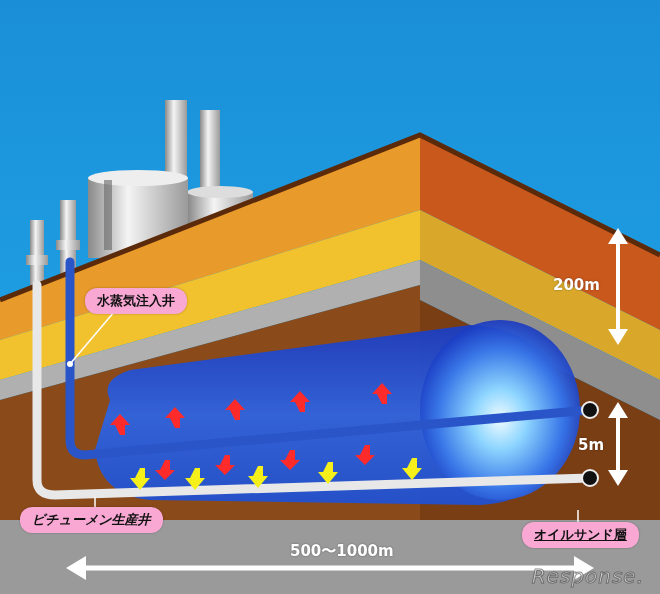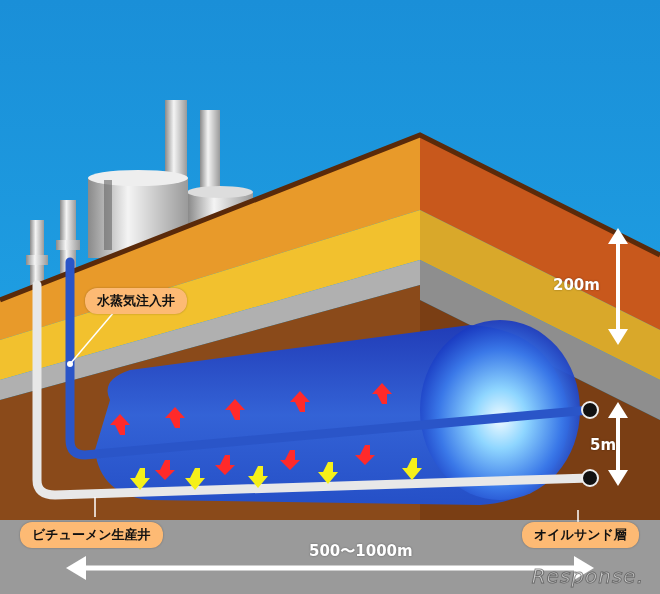--- a/index.html
+++ b/index.html
@@ -1,18 +1,18 @@
 <!DOCTYPE html>
 <html><head>
 <meta charset="utf-8">
 <style>
   html,body{margin:0;padding:0;background:#1fa0e0;}
   body{width:660px;height:594px;position:relative;overflow:hidden;font-family:"DejaVu Sans","Liberation Sans",sans-serif;}
   #diagram{position:absolute;left:0;top:0;width:660px;height:594px;}
-  .label{position:absolute;background:#fdba74;border-radius:12px;color:#111;font-size:13px;font-weight:bold;padding:4px 12px;white-space:nowrap;box-shadow:0 0 2px rgba(0,0,0,.3);}
+  .label{position:absolute;background:#f9a8d4;border-radius:12px;color:#111;font-size:13px;font-weight:bold;padding:4px 12px;white-space:nowrap;box-shadow:0 0 2px rgba(0,0,0,.3);}
   .dim{position:absolute;color:#fff;font-weight:bold;font-size:15px;text-shadow:0 0 2px rgba(0,0,0,.4);}
   .wm{position:absolute;right:16px;bottom:6px;font-family:"DejaVu Sans",sans-serif;font-style:italic;font-size:20px;color:rgba(255,255,255,.55);-webkit-text-stroke:1px rgba(60,60,60,.6);letter-spacing:1px;}
 </style>
 </head>
 <body>
 
 <svg id="diagram" viewBox="0 0 660 594" xmlns="http://www.w3.org/2000/svg">
   <defs>
     <linearGradient id="sky" x1="0" y1="0" x2="0" y2="1">
       <stop offset="0" stop-color="#1a8fd8"></stop>
@@ -108,20 +108,20 @@
     <line x1="618" y1="412" x2="618" y2="476" stroke-width="4"></line>
     <polygon points="608,418 618,402 628,418" stroke="none"></polygon>
     <polygon points="608,470 618,486 628,470" stroke="none"></polygon>
     <line x1="80" y1="568" x2="580" y2="568" stroke-width="5"></line>
     <polygon points="86,556 66,568 86,580" stroke="none"></polygon>
     <polygon points="574,556 594,568 574,580" stroke="none"></polygon>
   </g>
 </svg>
 
 <div class="label" style="left:85px;top:288px;">水蒸気注入井</div>
-<div class="label" style="left:20px;top:522px;">ビチューメン生産井</div>
-<div class="label" style="left:522px;top:522px;">オイルサンド層</div>
+<div class="label" style="left:20px;top:507px;font-style:italic;">ビチューメン生産井</div>
+<div class="label" style="left:522px;top:522px;text-decoration:underline;">オイルサンド層</div>
 
 <div class="dim" style="left:553px;top:276px;">200m</div>
-<div class="dim" style="left:578px;top:436px;margin-left:12px;">5m</div>
-<div class="dim" style="left:290px;top:542px;margin-left:19px;">500〜1000m</div>
+<div class="dim" style="left:578px;top:436px;">5m</div>
+<div class="dim" style="left:290px;top:542px;">500〜1000m</div>
 
 <div class="wm">Response.</div>
 
 </body></html>

